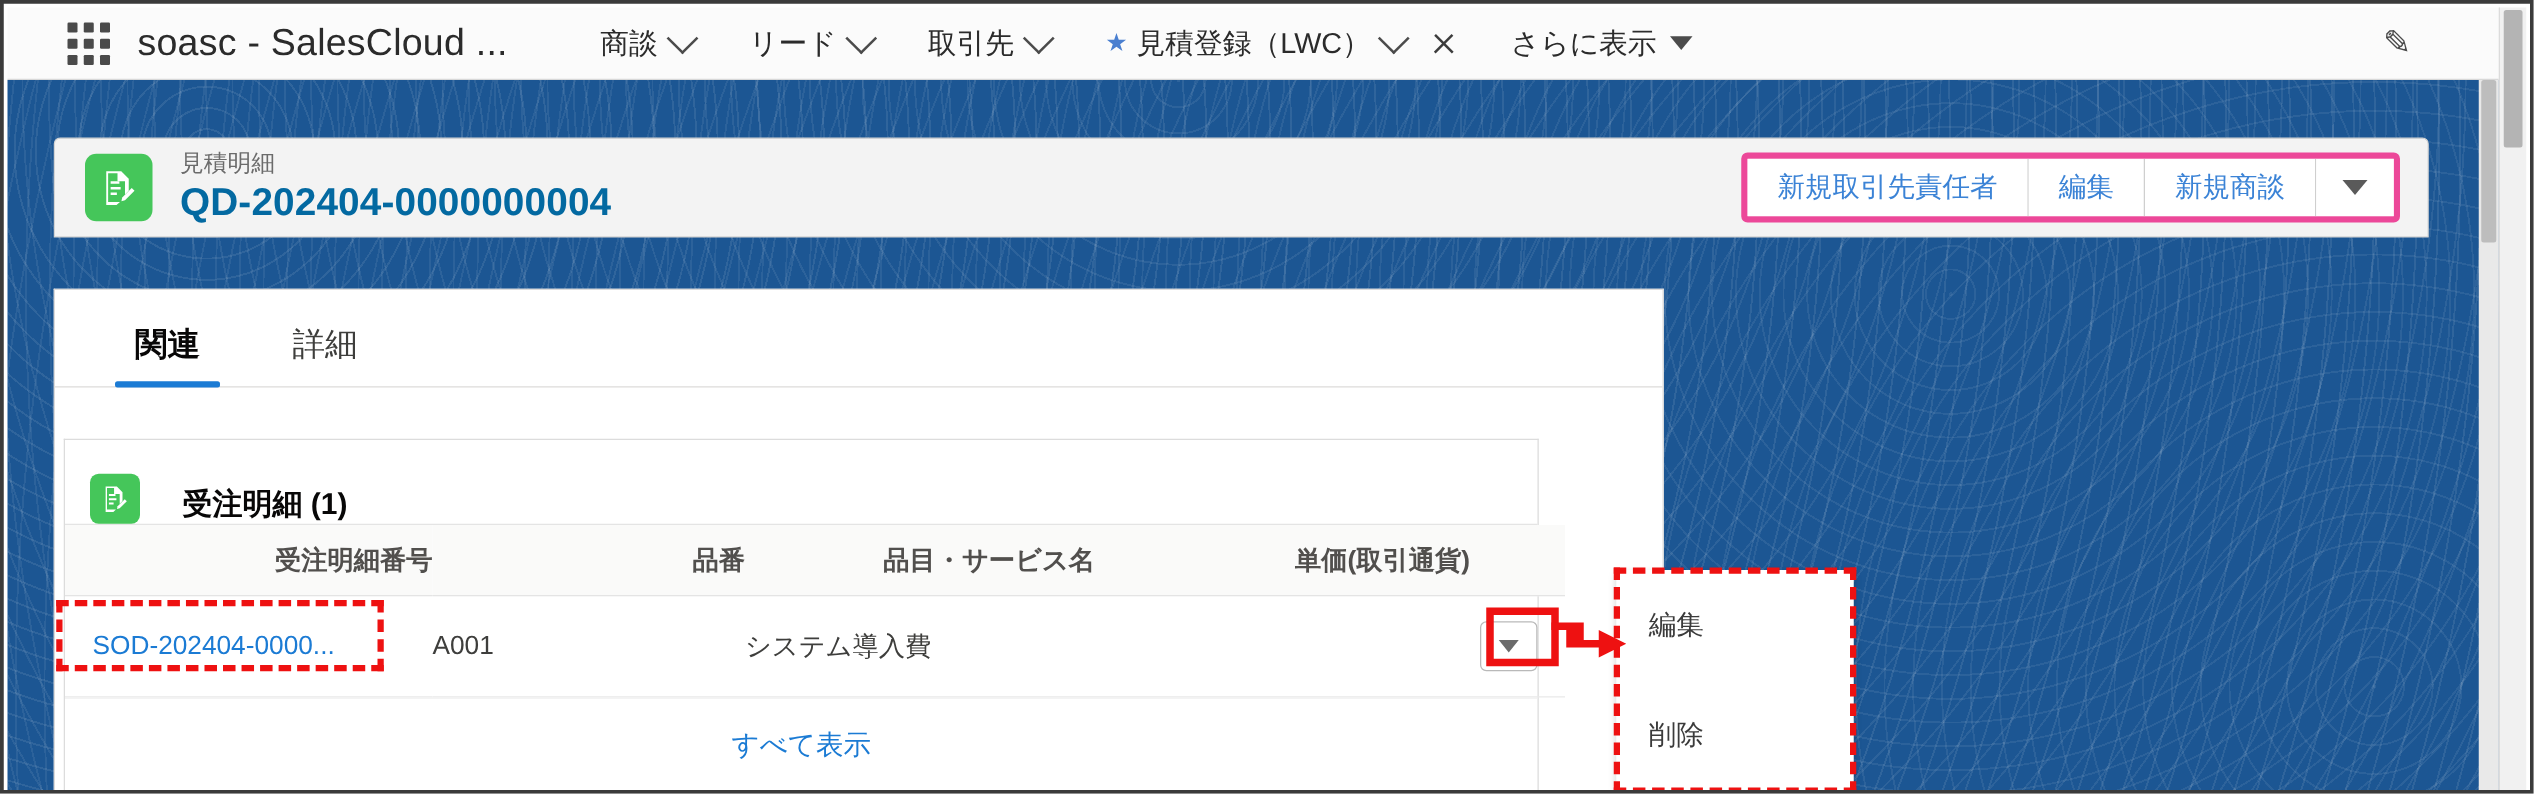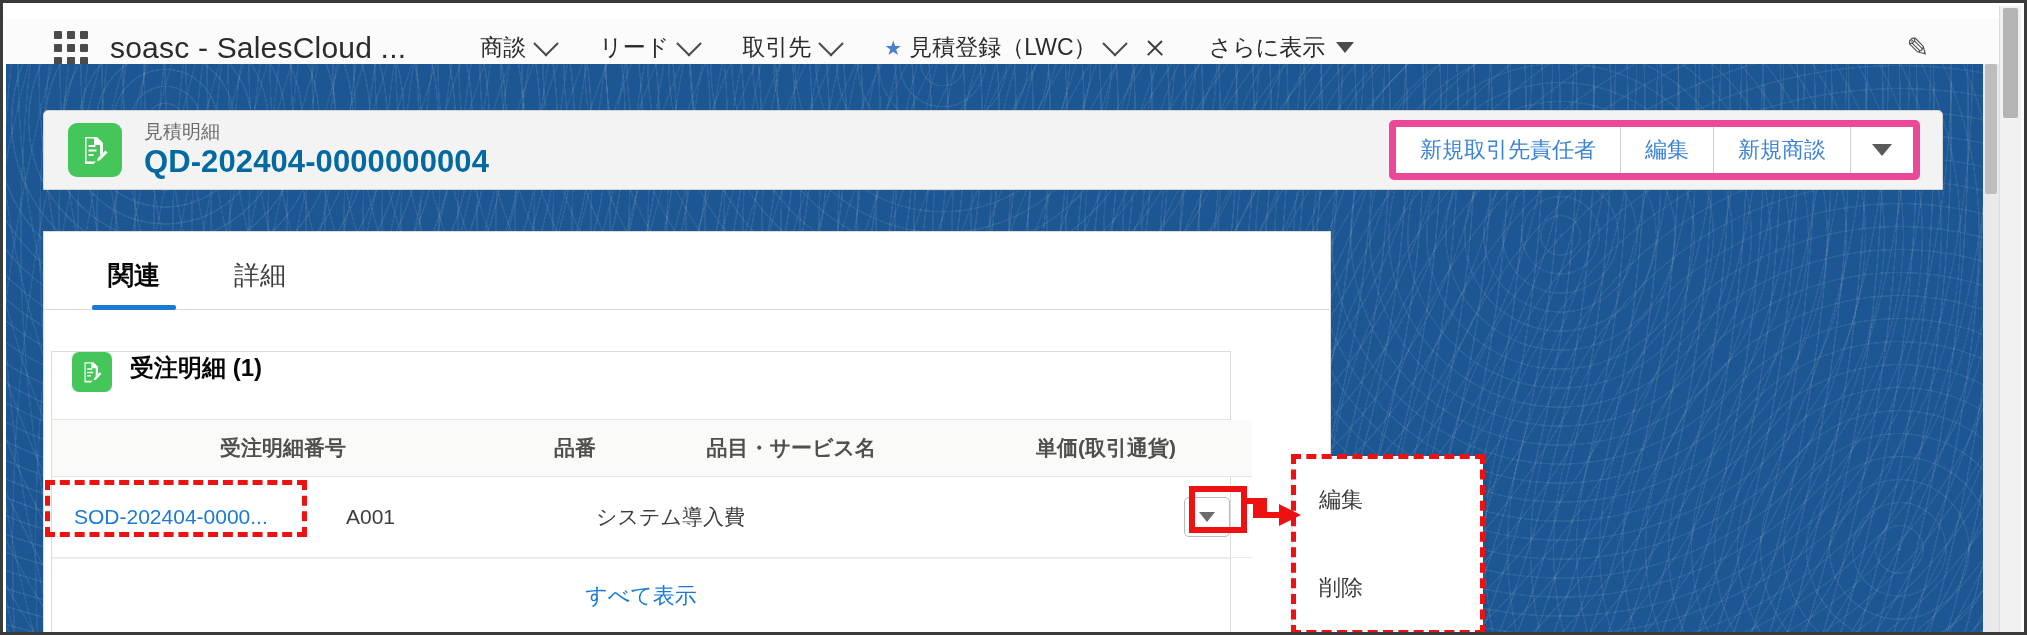--- a/index.html
+++ b/index.html
@@ -19,21 +19,21 @@
     overflow: hidden;
     background: #ffffff;
     box-sizing: border-box;
     border: 3px solid #3b3b3b;
   }
 
   
   .appbar {
     position: absolute;
     left: 3px;
-    top: 16px;
+    top: 3px;
     width: 1993px;
     height: 58px;
     background: #fbfbfb;
     border-bottom: 1px solid #d8d8d8;
     display: flex;
     align-items: center;
     box-sizing: border-box;
   }
   .waffle {
     width: 34px;
@@ -186,21 +186,21 @@
     font-weight: bold;
     color: #0369a1;
     line-height: 1.15;
     letter-spacing: .1px;
   }
   .rec-actions {
     margin-left: auto;
     display: flex;
     align-items: stretch;
     height: 46px;
-    border: 7px solid #ec4899;
+    border: 5px solid #ec4899;
     border-radius: 5px;
     overflow: hidden;
     background: #ffffff;
   }
   .rec-btn {
     display: flex;
     align-items: center;
     justify-content: center;
     padding: 0 24px;
     font-size: 22px;
@@ -264,25 +264,26 @@
     top: 348px;
     width: 1180px;
     height: 284px;
     background: #ffffff;
     border: 1px solid #dcdcdc;
     border-bottom: none;
     box-sizing: border-box;
   }
   .related-head {
     display: flex;
-    align-items: flex-start;
+    align-items: flex-end;
     height: 68px;
     padding-left: 20px;
     border-bottom: 1px solid #e4e4e4;
     box-sizing: border-box;
+    gap: 16px;
   }
   .rl-icon {
     width: 40px;
     height: 40px;
     border-radius: 7px;
     background: #45c65a;
     display: flex;
     align-items: center;
     justify-content: center;
     flex: none;

